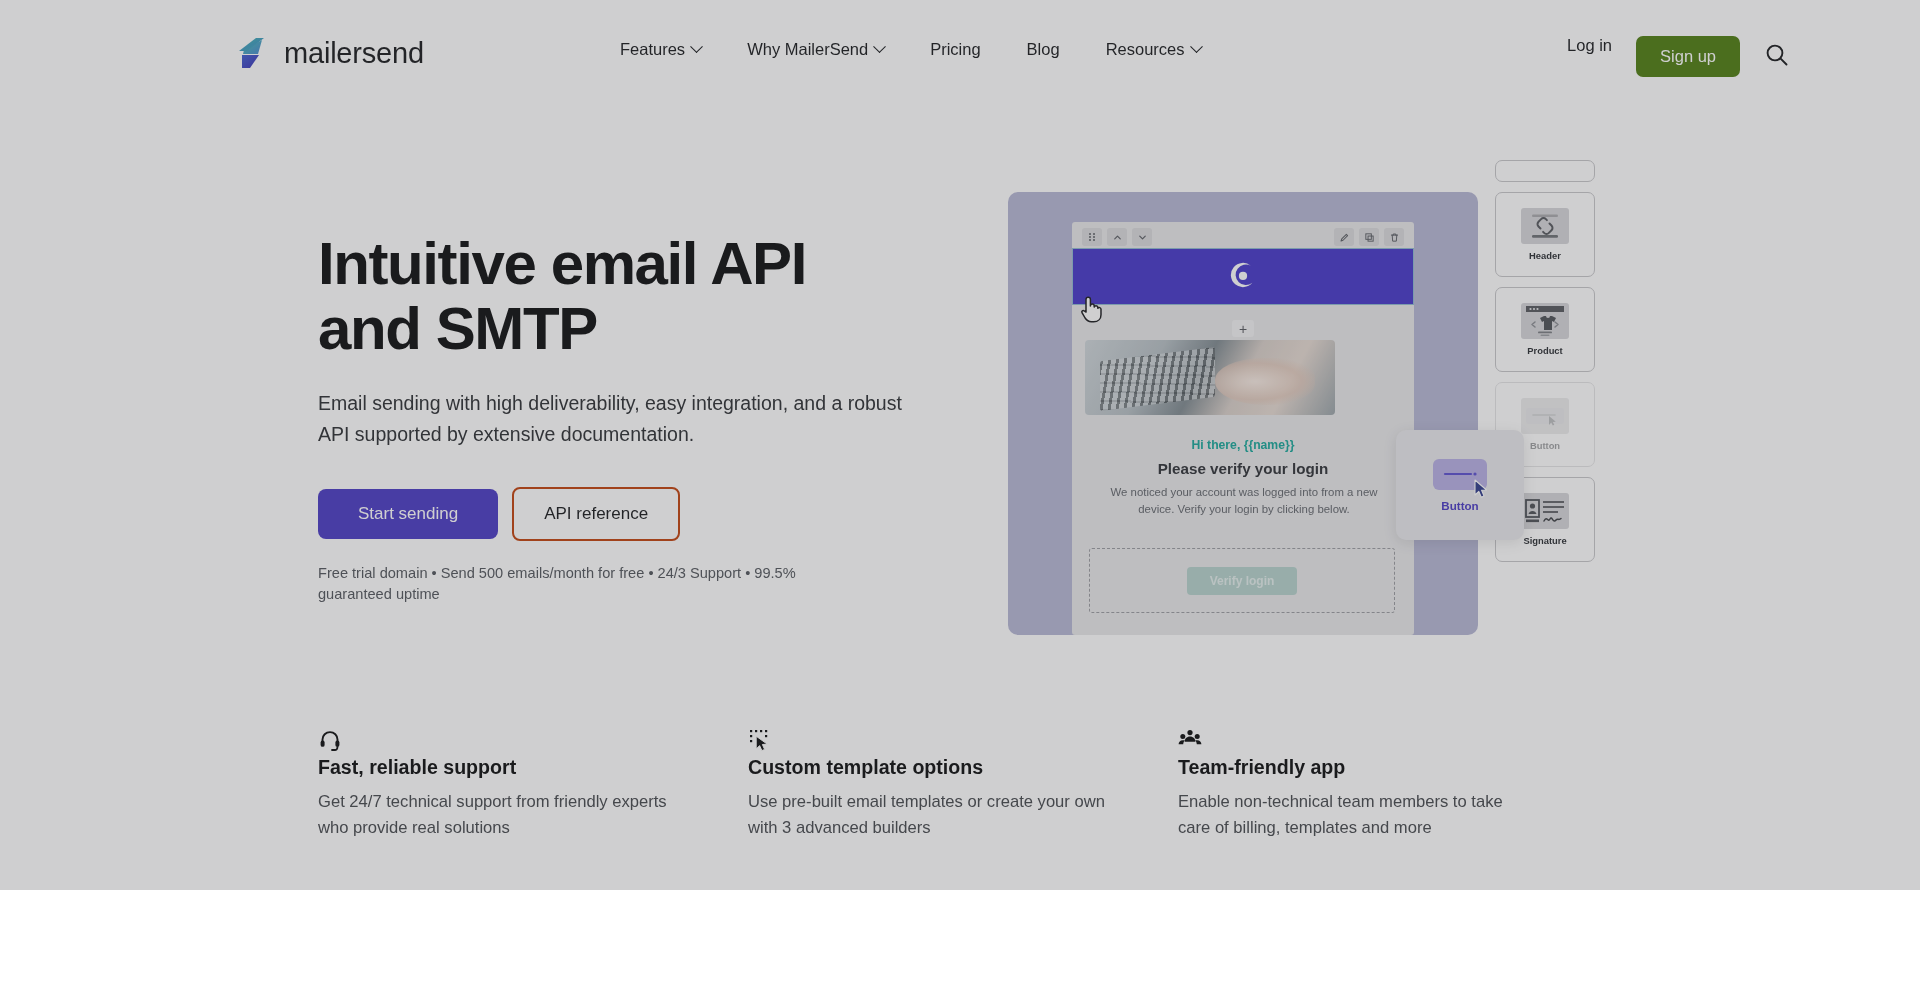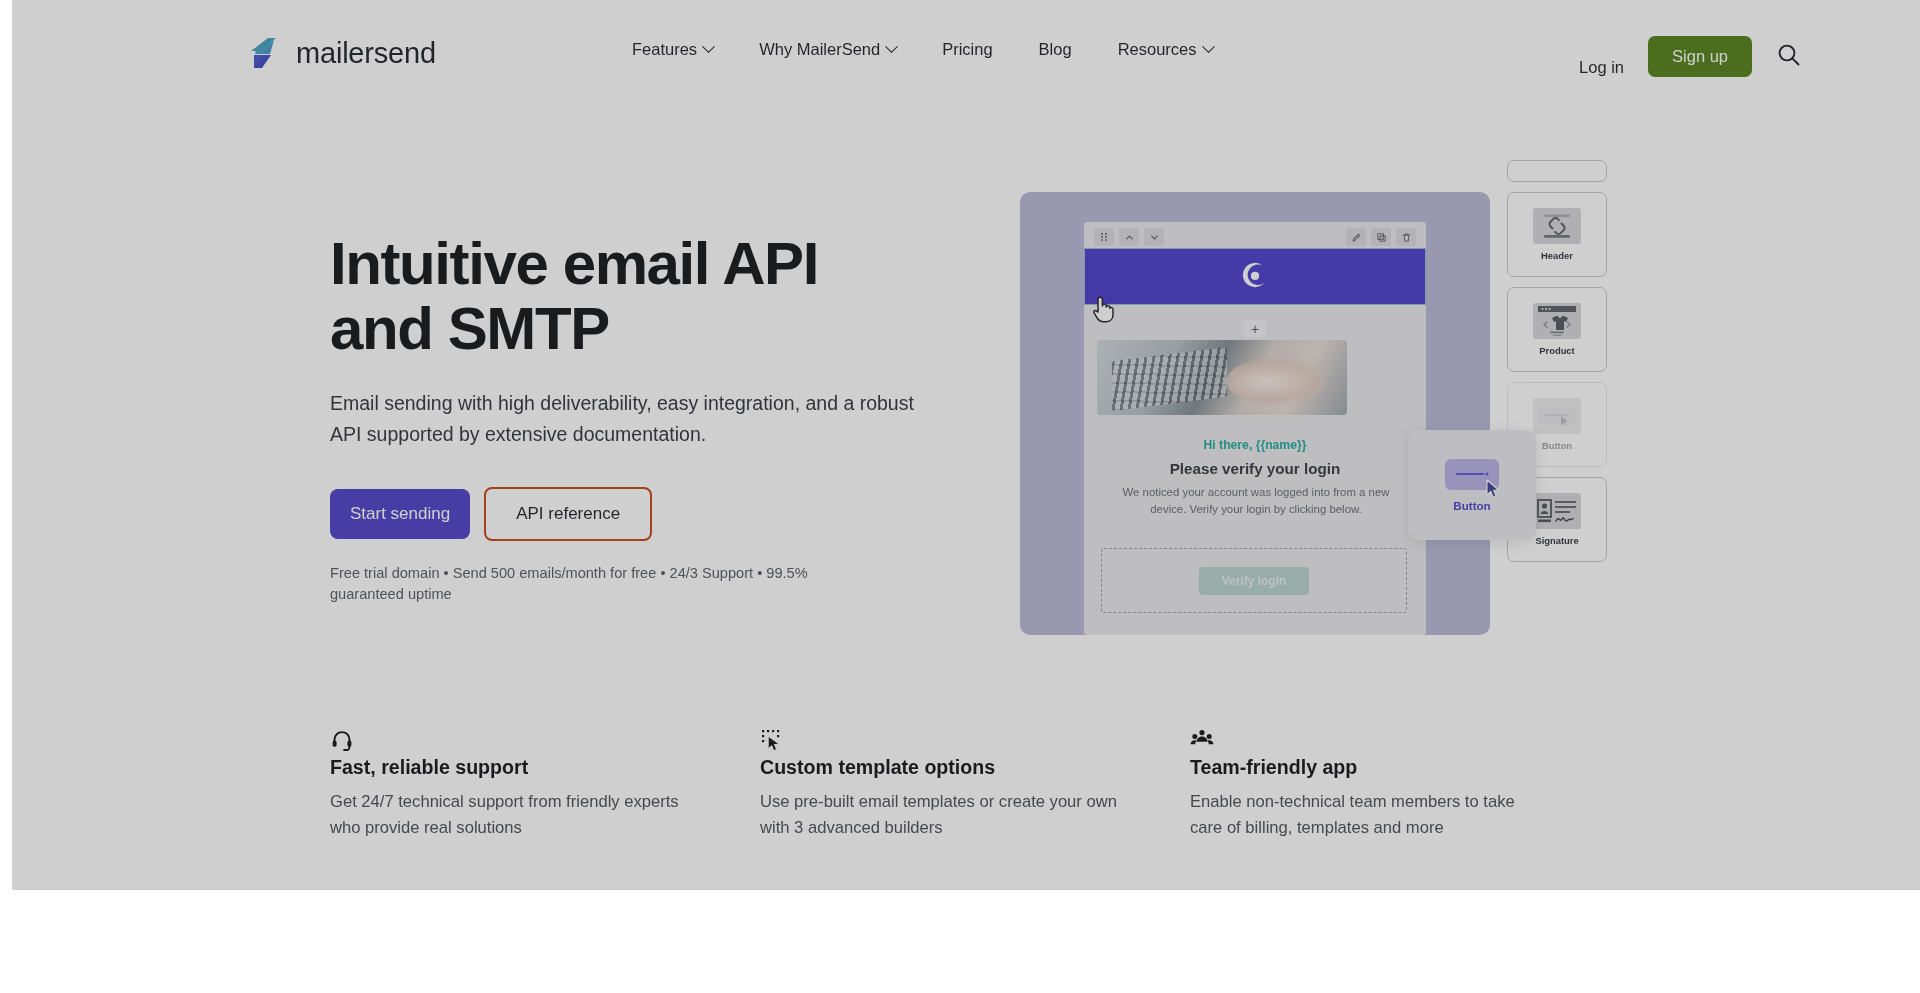--- a/index.html
+++ b/index.html
@@ -4,21 +4,21 @@
 <style>
   * { box-sizing: border-box; margin: 0; padding: 0; }
   html, body {
     width: 1920px; height: 993px;
     font-family: "Liberation Sans", sans-serif;
     background: #ffffff;
     overflow: hidden;
   }
   #page {
     position: relative;
-    width: 1782px; height: 993px; margin-left: 12px;
+    width: 1782px; height: 993px;
   }
 
   
   .page-content {
     position: absolute; inset: 0;
     background: #ffffff;
   }
   .dim-overlay {
     position: absolute; left: 0; top: 0; width: 1920px; height: 890px;
     background: rgba(70,70,75,0.26);
@@ -46,21 +46,21 @@
   .nav-item {
     display: flex; align-items: center; gap: 7px;
     font-size: 16.5px; color: #17191c; cursor: pointer; white-space: nowrap;
   }
   .chev {
     width: 9px; height: 9px; border-right: 1.7px solid #17191c; border-bottom: 1.7px solid #17191c;
     transform: rotate(45deg) translate(-2px,-2px); display: inline-block;
   }
   .header-right {
     position: absolute; right: 180px; top: 36px;
-    display: flex; align-items: flex-end; gap: 24px;
+    display: flex; align-items: flex-start; gap: 24px;
   }
   .login-link { font-size: 16.5px; color: #17191c; cursor: pointer; }
   .signup-btn {
     background: #4d7c0f; color: #ffffff; font-size: 16.5px; font-weight: 500;
     border: none; border-radius: 7px; padding: 11px 24px; cursor: pointer;
   }
   .search-btn {
     position: absolute; right: 130px; top: 42px;
     width: 26px; height: 26px; cursor: pointer;
   }
@@ -70,21 +70,21 @@
   .hero-title {
     font-size: 60px; font-weight: 700; line-height: 1.08; color: #0c0d0e;
     letter-spacing: -1.4px; white-space: pre-line;
   }
   .hero-sub {
     margin-top: 26px; font-size: 19.5px; line-height: 1.62; color: #2c2f33; max-width: 590px;
   }
   .hero-ctas { margin-top: 36px; display: flex; align-items: center; gap: 14px; }
   .btn-primary {
     background: #4a3ac4; color: #fff; font-size: 17px; font-weight: 500;
-    border: none; border-radius: 8px; padding: 15px 20px; cursor: pointer;
+    border: none; border-radius: 8px; padding: 15px 40px; cursor: pointer;
   }
   .btn-outline {
     background: transparent; color: #17191c; font-size: 17px; font-weight: 500;
     border: 2px solid #c2410c; border-radius: 8px; padding: 15px 30px; cursor: pointer;
   }
   .hero-note {
     margin-top: 22px; font-size: 14.6px; color: #52565c; line-height: 1.48; max-width: 540px;
   }
 
   

